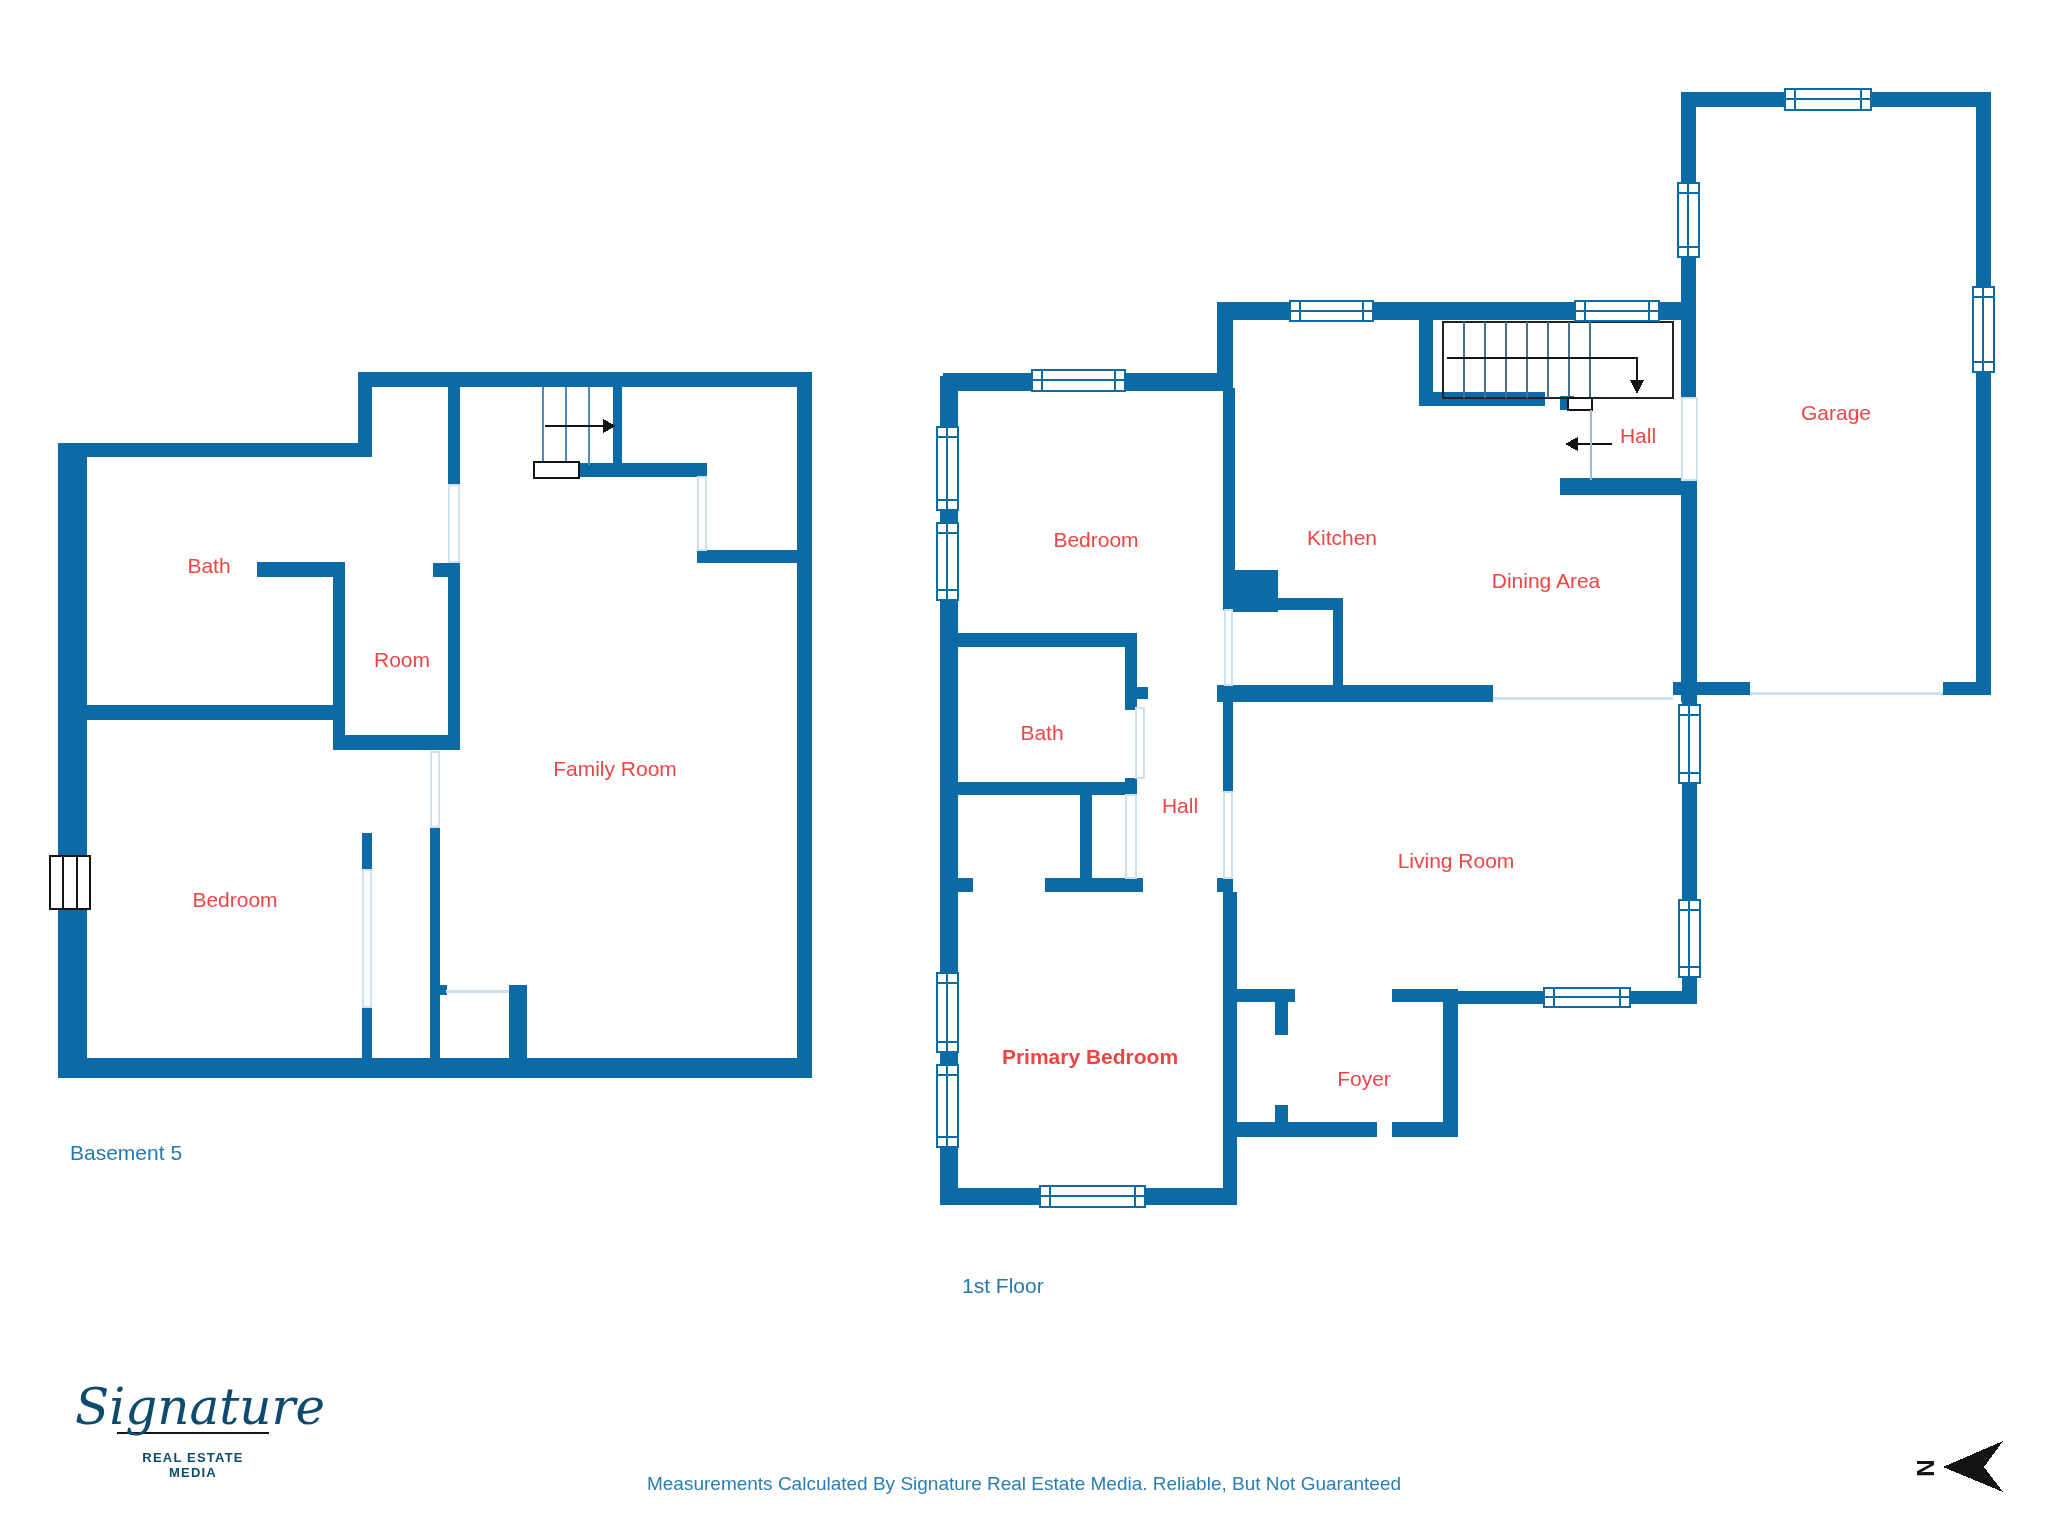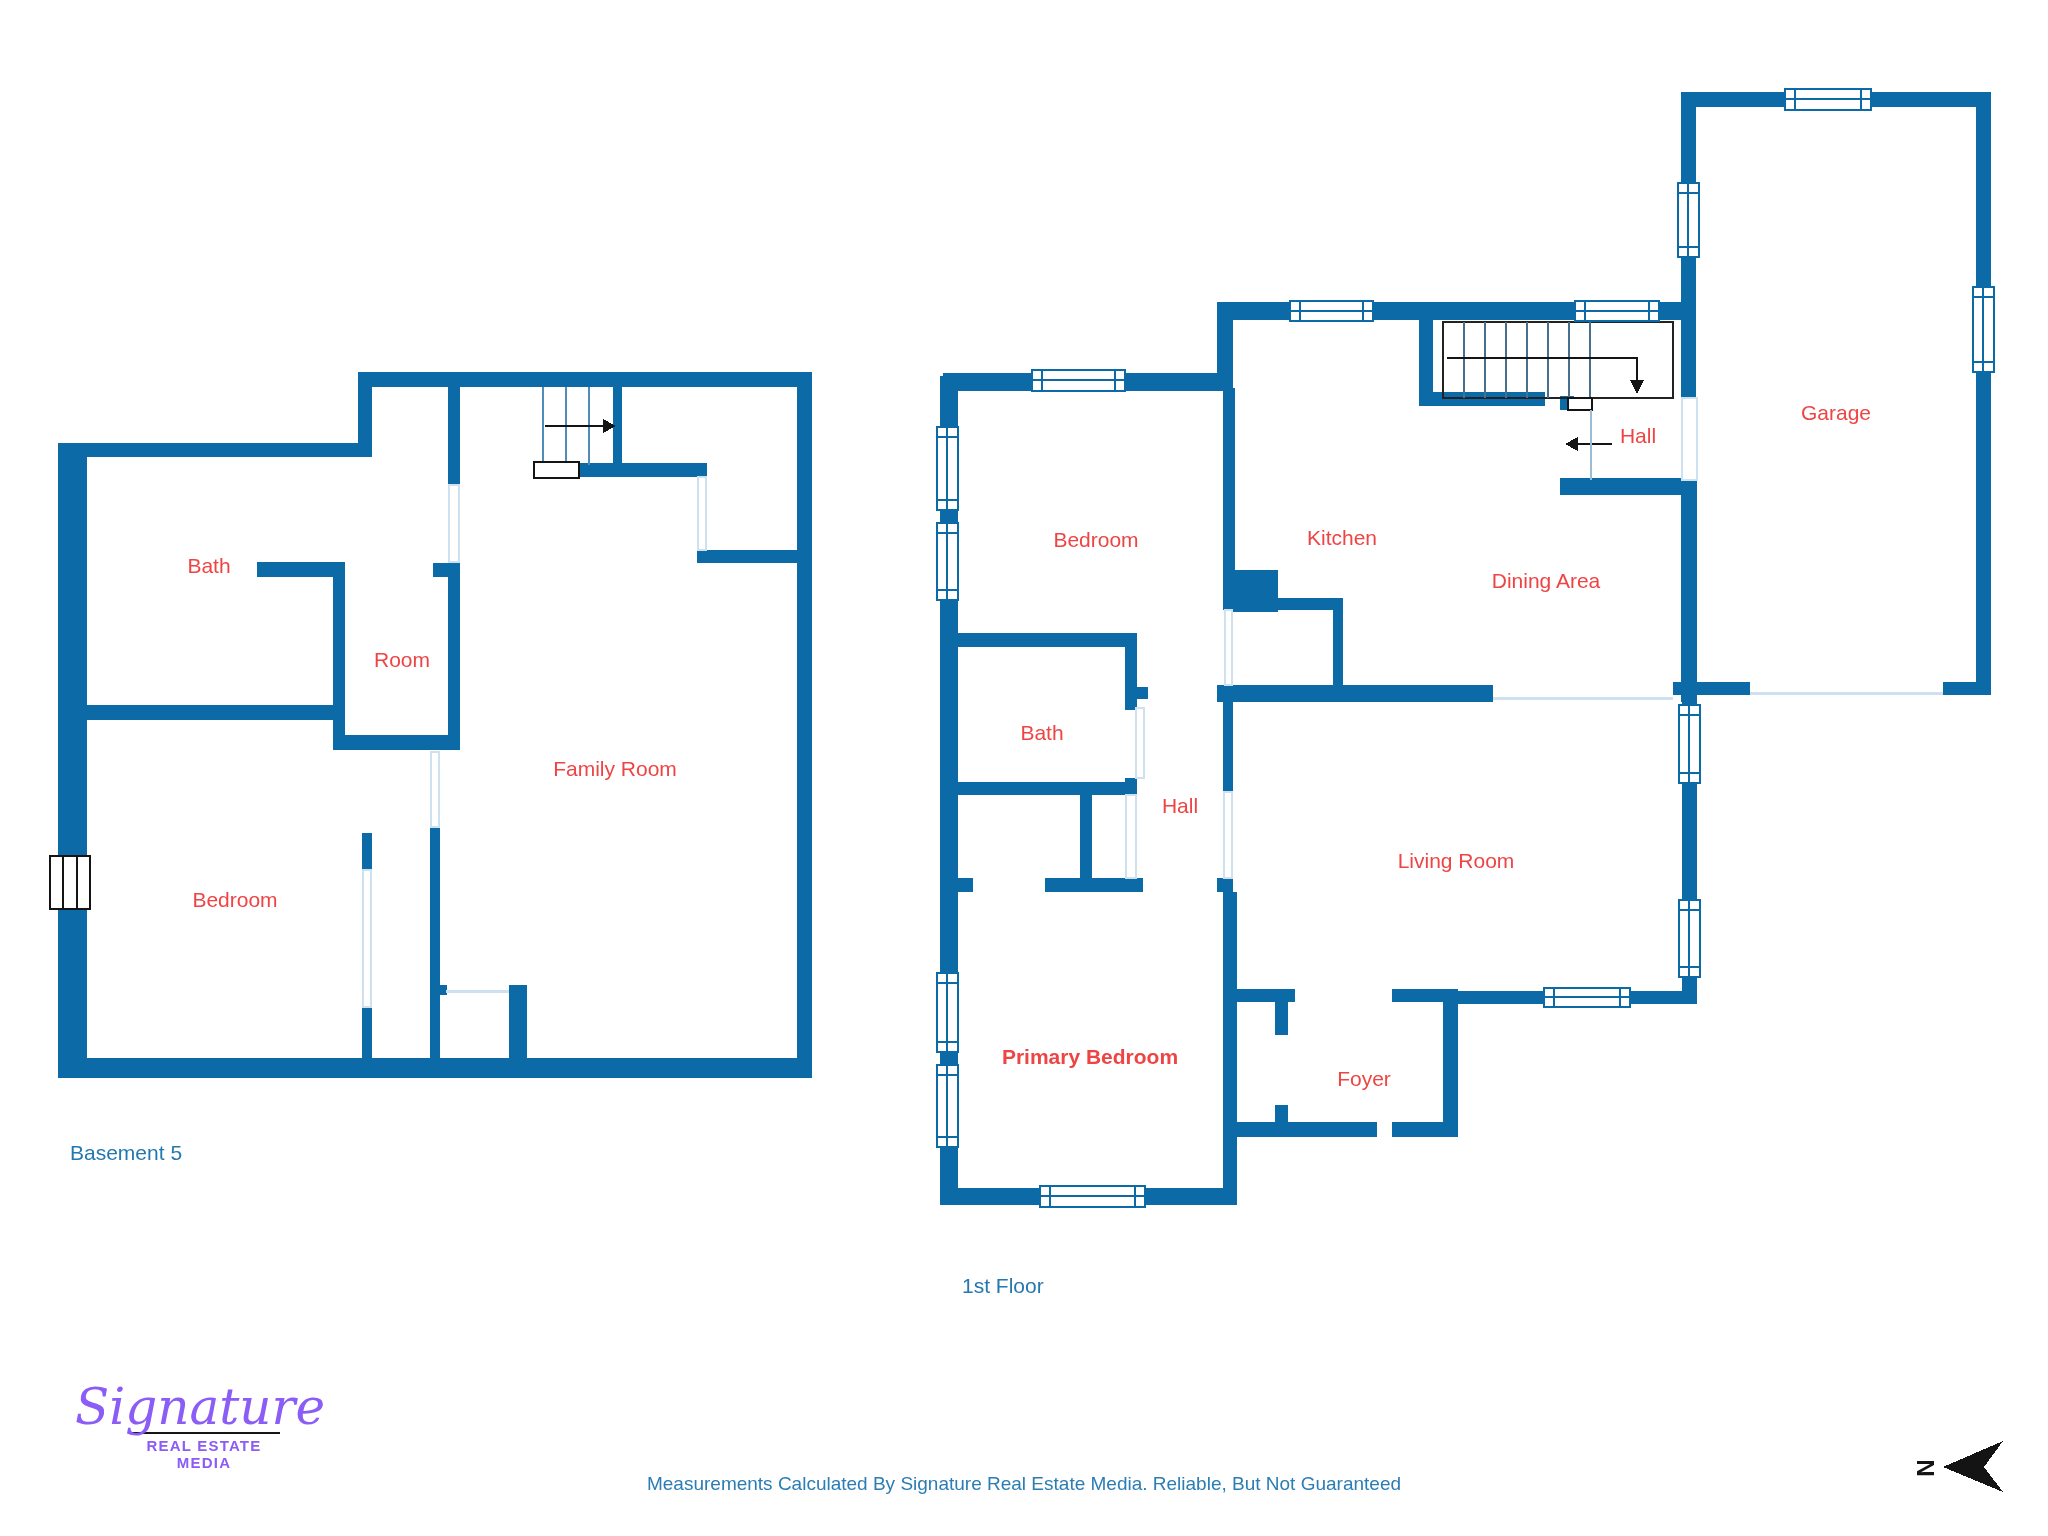--- a/index.html
+++ b/index.html
@@ -15,25 +15,25 @@
   .bwin line{stroke:#141414;stroke-width:1.5;}
   .treadsB line{stroke:#4f8cba;stroke-width:2;}
   .treadsF line{stroke:#47708e;stroke-width:1.5;}
   .ink{stroke:#141414;stroke-width:2;fill:none;}
   .inkfill{fill:#141414;stroke:none;}
   .room-label{position:absolute;transform:translate(-50%,-50%);color:#ef4444;
               font-size:21px;white-space:nowrap;}
   .plan-title{position:absolute;transform:translate(0,-50%);color:#2478b0;font-size:21px;white-space:nowrap;}
   .disclaimer{position:absolute;left:0;top:1473px;width:100%;text-align:center;
               color:#2b7db4;font-size:19px;}
-  .logo{position:absolute;left:75px;top:1382px;color:#8b5cf6;}
+  .logo{position:absolute;left:75px;top:1382px;color:#0c4a6e;}
   .logo-name{font-family:"DejaVu Serif",serif;font-style:italic;font-size:50px;line-height:1.0;}
-  .logo-tag{font-family:"Liberation Sans",sans-serif;font-size:15px;font-weight:bold;
-            letter-spacing:1.2px;border-top:2px solid #151515;margin-left:53px;width:152px;
-            text-align:center;padding-top:3px;}
+  .logo-tag{font-family:"Liberation Sans",sans-serif;font-size:13px;font-weight:bold;
+            letter-spacing:1.2px;border-top:2px solid #151515;margin-left:42px;width:152px;
+            text-align:center;padding-top:16px;}
   .compass{position:absolute;left:0;top:0;}
 </style>
 </head>
 <body>
 
 <div id="canvas">
 
   <svg id="plan-svg" width="2048" height="1536" viewBox="0 0 2048 1536" shape-rendering="crispEdges">
 
     <g>

